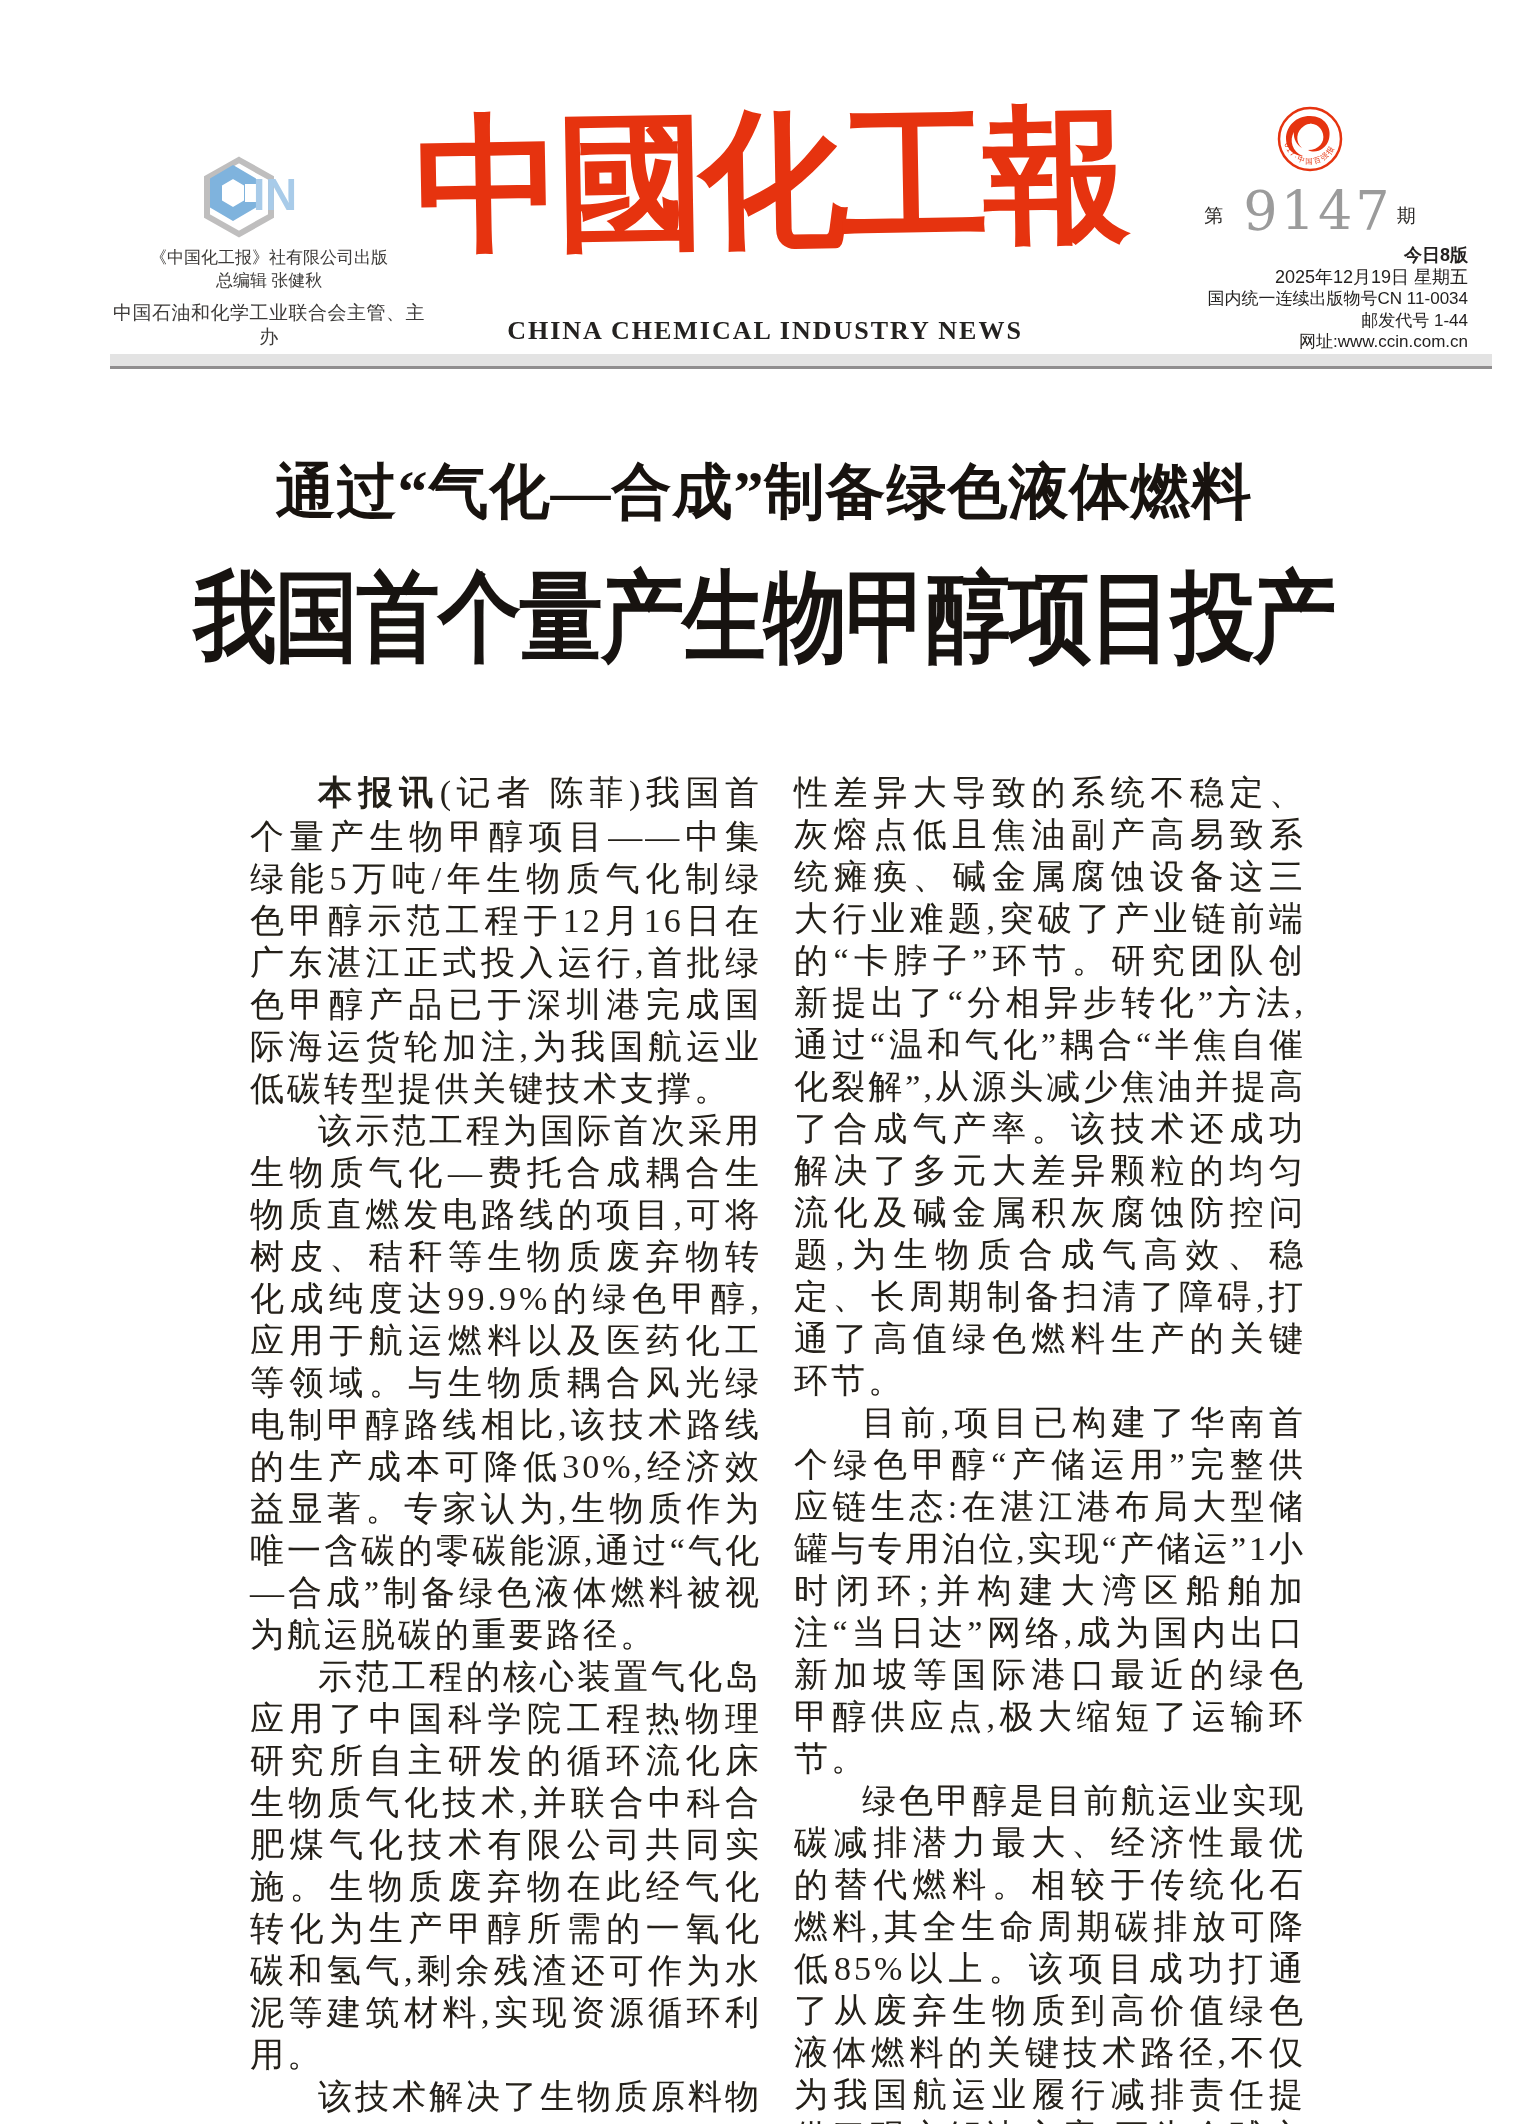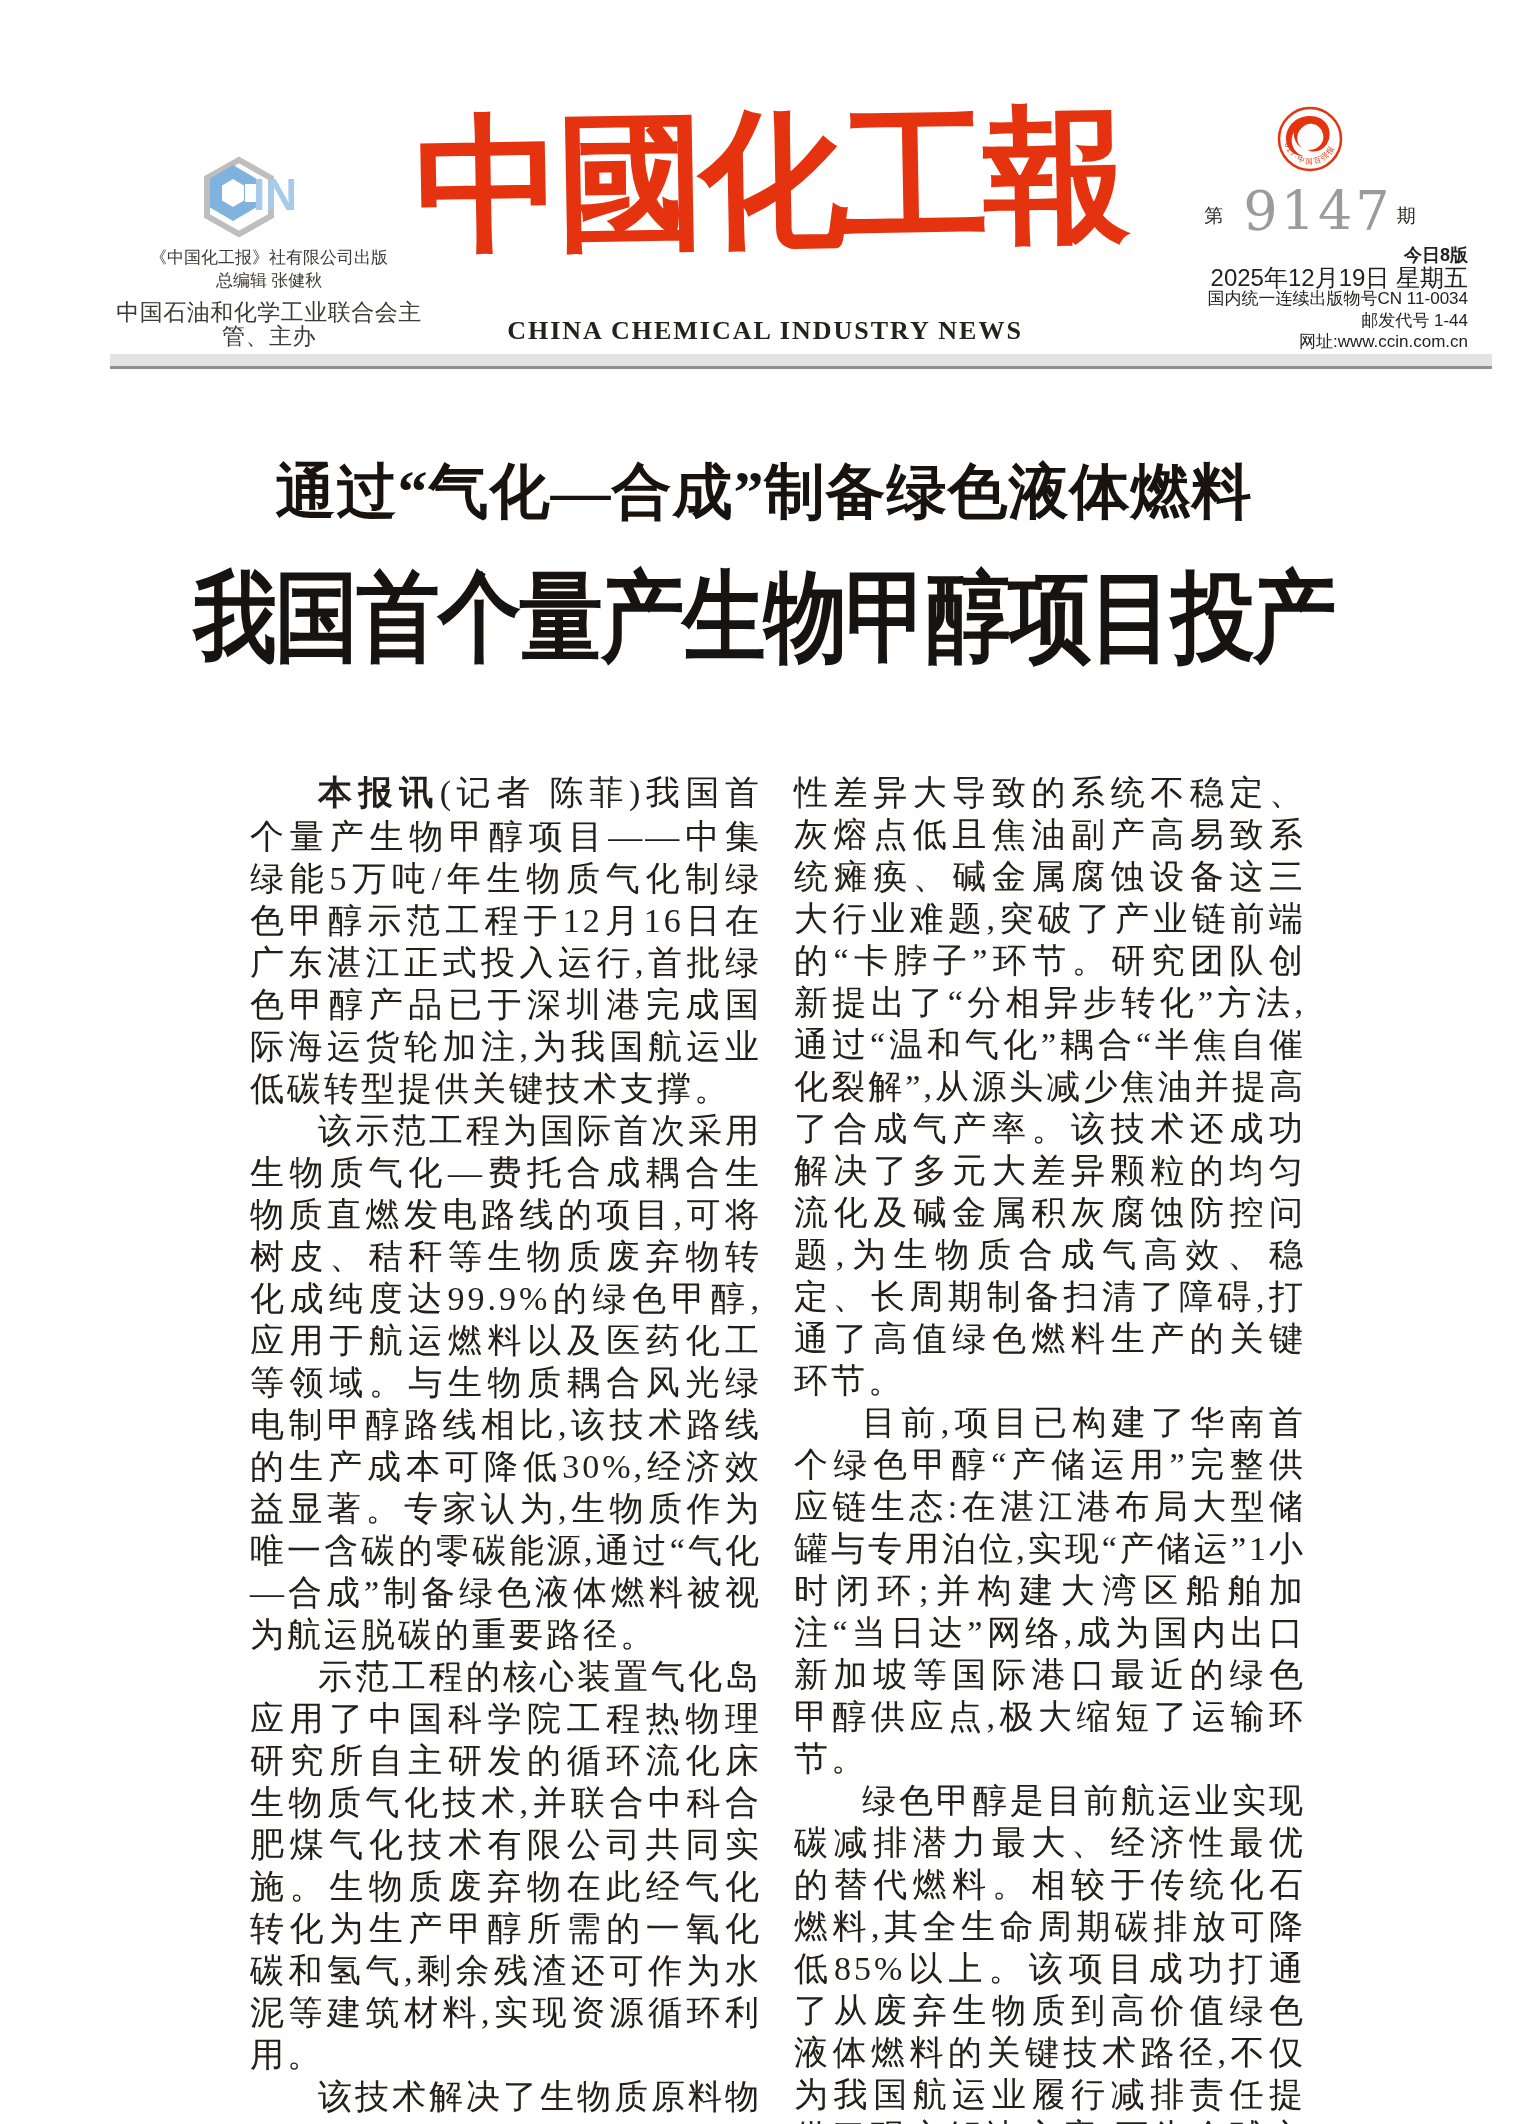--- a/index.html
+++ b/index.html
@@ -4,21 +4,21 @@
 <style>
   html,body{margin:0;padding:0;}
   body{
     width:1528px;height:2124px;position:relative;background:#ffffff;
     font-family:"Liberation Serif", serif;color:#1d1b19;overflow:hidden;
   }
   
   .cin-logo{position:absolute;left:203px;top:146px;width:110px;height:102px;}
   .publisher{position:absolute;left:104px;top:246px;width:330px;text-align:center;color:#3c3a38;}
   .publisher .pl1,.publisher .pl2{font-size:17px;line-height:23px;}
-  .publisher .pl3{font-size:23px;line-height:24px;margin-top:9px;letter-spacing:0.5px;}
+  .publisher .pl3{font-size:19px;line-height:24px;margin-top:9px;letter-spacing:0.5px;}
   .title-cn{
     position:absolute;left:415px;top:48px;width:700px;height:262px;
     text-align:center;line-height:262px;font-size:148px;font-weight:bold;
     color:#e6330f;font-family:"DejaVu Serif",serif;letter-spacing:-6px;
     transform:rotate(-1deg);white-space:nowrap;
   }
   .title-en{
     position:absolute;left:415px;top:316px;width:700px;text-align:center;
     font-size:26px;font-weight:bold;letter-spacing:2px;color:#242220;
     font-family:"Liberation Serif",serif;white-space:nowrap;
@@ -27,21 +27,21 @@
   .emblem{width:74px;height:74px;margin:0 auto;display:block;}
   .issue-line{margin-top:2px;white-space:nowrap;}
   .issue-line .cap{font-size:19px;color:#2b2927;vertical-align:8px;}
   .issue-line .num{
     font-size:54px;color:#9b9b9b;font-family:"DejaVu Serif",serif;
     letter-spacing:3px;padding:0 4px;margin-left:16px;
   }
   .info-lines{margin-top:2px;font-family:"Liberation Sans",sans-serif;color:#232120;text-align:right;}
   .info-lines .il{font-size:17px;line-height:21.5px;white-space:nowrap;}
   .info-lines .il.first{font-weight:bold;font-size:18px;}
-  .info-lines .il.date{font-size:24px;}
+  .info-lines .il.date{font-size:18px;}
   .divider{
     position:absolute;left:110px;top:354px;width:1382px;height:12px;
     background:#e3e3e3;border-bottom:3px solid #908e8f;
   }
   
   .kicker{
     position:absolute;left:0;top:452px;width:1528px;text-align:center;
     font-size:60px;font-weight:bold;letter-spacing:1px;color:#18130f;
     font-family:"Liberation Serif",serif;white-space:nowrap;
   }

